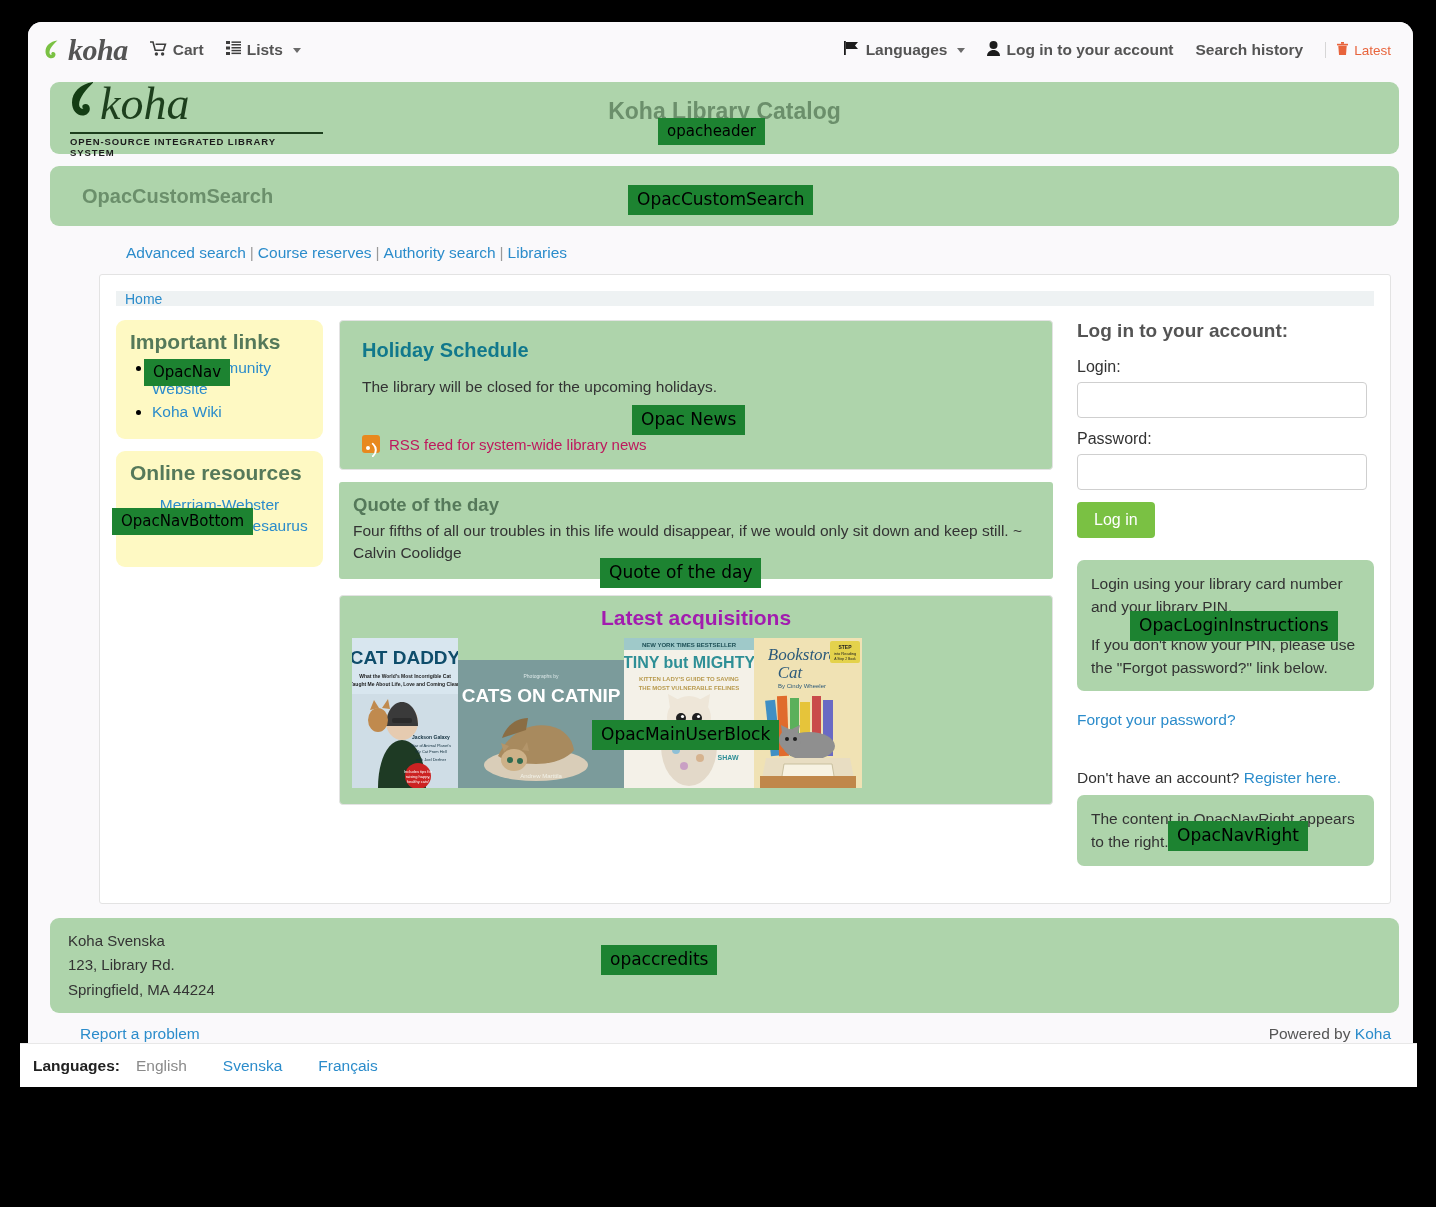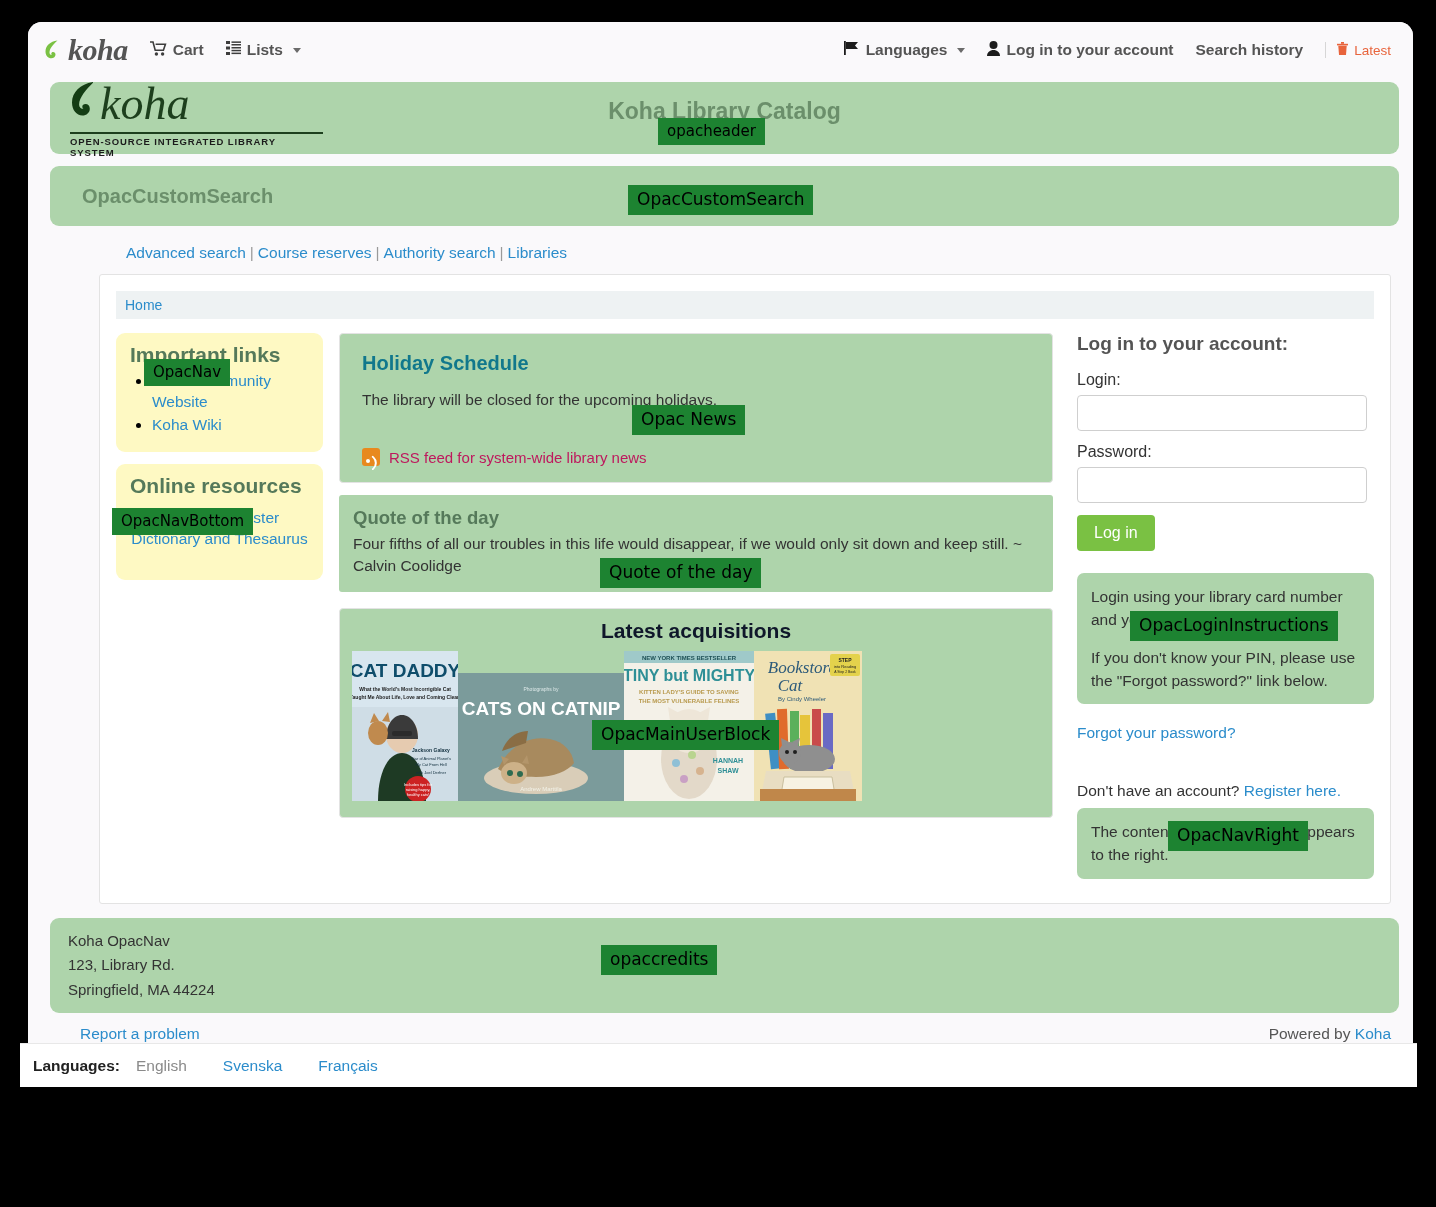--- a/index.html
+++ b/index.html
@@ -83,21 +83,21 @@
 
   
   .card {
     margin:0 22px 0 71px;
     background:#fff; border:1px solid #e3e3e3;
     border-radius:3px;
     height:630px;
     padding:16px;
     position:relative;
   }
-  .breadcrumb { background:#eef2f3; height:28px; display:flex; align-items:center;
+  .breadcrumb { background:#eef2f3; height:15px; display:flex; align-items:center;
     padding-left:9px; font-size:14px; }
   .breadcrumb a { color:#2b8ccb; text-decoration:none; }
 
   .cols { display:flex; margin-top:14px; }
   .col-left { width:207px; flex:none; }
   .col-mid { flex:1; padding:0 16px 0 16px; }
   .col-right { width:305px; flex:none; padding-left:8px; }
 
   
   .navbox { background:#fef9c3; border-radius:9px; padding:10px 14px 14px 14px; margin-bottom:12px;}
@@ -117,21 +117,21 @@
   .rss-icon { width:18px; height:18px; background:#e8891e; border-radius:3px; position:relative; display:block;}
   .rss-icon::before{content:"";position:absolute;left:3.5px;bottom:3.5px;width:4px;height:4px;border-radius:50%;background:#fff;}
   .rss-icon::after{content:"";position:absolute;left:3px;bottom:3px;width:9px;height:9px;border:2px solid #fff;border-radius:0 9px 0 0;border-left:none;border-bottom:none;transform:rotate(45deg);transform-origin:0 100%;}
   .rss-row a { color:#be185d; text-decoration:none; font-size:15px;}
 
   .quotebox { background:#aed4ab; margin-top:12px; padding:12px 14px 14px 14px; border-radius:3px;}
   .quotebox h4 { margin:0 0 4px 0; font-size:18.5px; font-weight:bold; color:#55795a;}
   .quotebox p { margin:0; font-size:15.5px; color:#333; line-height:1.45;}
 
   .acqbox { background:#aed4ab; border:1px solid #e3e3e3; border-radius:4px; margin-top:16px; padding:10px 12px 12px 12px;}
-  .acqbox h4 { margin:0 0 8px 0; text-align:center; font-size:21px; font-weight:bold; color:#0f172a;}
+  .acqbox h4 { margin:0 0 8px 0; text-align:center; font-size:21px; font-weight:bold; color:#a21caf;}
   .covers { display:flex; align-items:flex-end; gap:0; justify-content:flex-start;}
   .cover { flex:none; }
 
   
   .col-right h3 { margin:0 0 16px 0; font-size:19px; font-weight:bold; color:#545454;}
   .lbl { font-size:16px; color:#333; margin-bottom:6px;}
   .inp { width:290px; height:36px; border:1px solid #cfcfcf; border-radius:4px; background:#fff; margin-bottom:12px; display:block;}
   .loginbtn { background:#7ac143; color:#fff; border:none; border-radius:4px;
     font-size:16px; padding:9px 17px; cursor:pointer; font-family:"Liberation Sans", sans-serif;}
   .instrbox { background:#aed4ab; border-radius:7px; padding:12px 14px; margin-top:22px; font-size:15.5px; color:#333; line-height:1.5;}
@@ -421,21 +421,21 @@
     <div class="tag" style="left:44px; top:84px;">OpacNav</div>
     <div class="tag" style="left:12px; top:233px;">OpacNavBottom</div>
     <div class="tag" style="left:532px; top:130px; font-size:17px;">Opac News</div>
     <div class="tag" style="left:500px; top:283px; font-size:17px;">Quote of the day</div>
     <div class="tag" style="left:492px; top:445px; font-size:17px;">OpacMainUserBlock</div>
     <div class="tag" style="left:1030px; top:336px; font-size:17px;">OpacLoginInstructions</div>
     <div class="tag" style="left:1068px; top:546px; font-size:17px;">OpacNavRight</div>
   </div>
 
   <div class="creditsband" style="position:relative">
-    <div>Koha OpacNav</div>
+    <div>Koha Svenska</div>
     <div>123, Library Rd.</div>
     <div>Springfield, MA 44224</div>
     <div class="tag" style="left:551px; top:27px; font-size:17px;">opaccredits</div>
   </div>
 
   <div class="footrow">
     <a href="#">Report a problem</a>
     <div class="powered">
       <span>Powered by </span><a href="#">Koha</a>
     </div>

